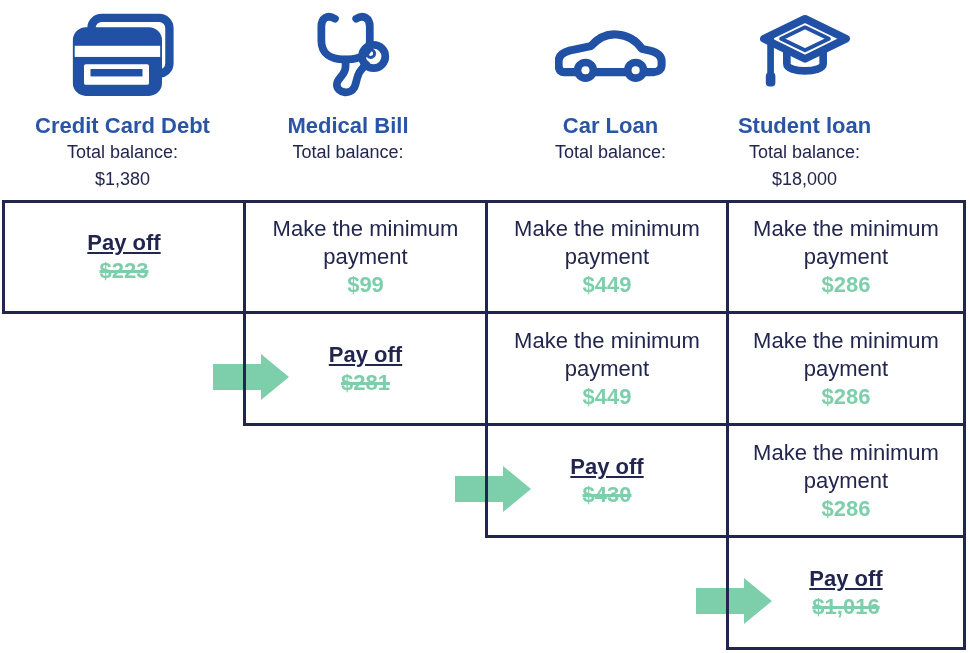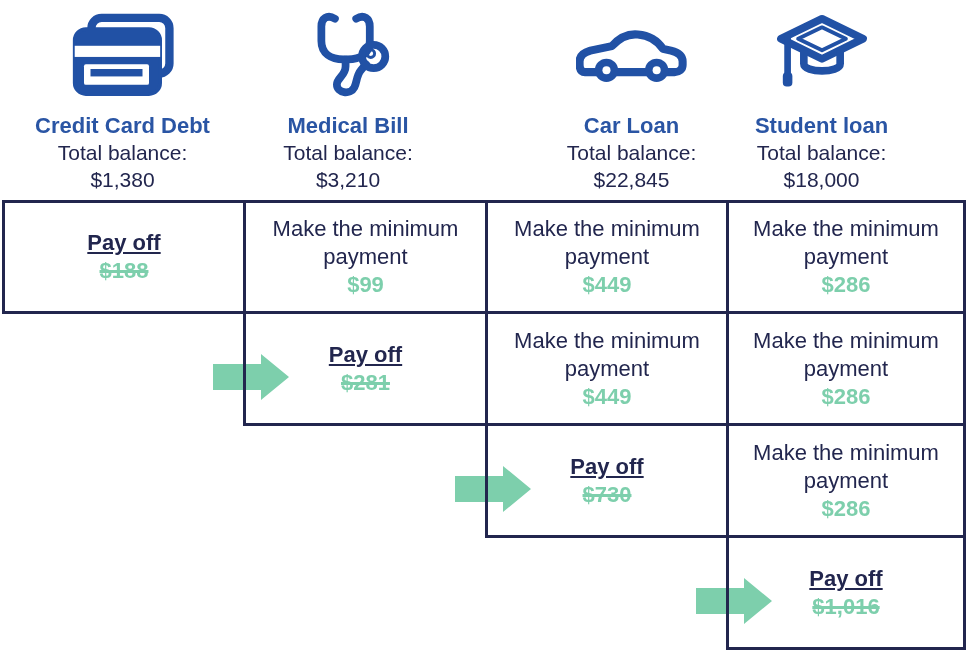--- a/index.html
+++ b/index.html
@@ -18,21 +18,21 @@
   .icon-box{
     height:96px;
     display:flex;align-items:center;justify-content:center;
   }
   .debt-title{
     margin-top:8px;
     font-size:22px;font-weight:bold;line-height:27px;
     color:#2A55A4;
   }
   .balance-label,.balance-amount{
-    font-size:21px;line-height:27px;
+    font-size:18px;line-height:27px;
     color:#22264E;
   }
   
   .cell{
     position:absolute;
     box-sizing:border-box;
     border:3px solid #22264E;
     background:transparent;
     display:flex;flex-direction:column;
     align-items:center;justify-content:center;
@@ -84,39 +84,37 @@
           <path d="M34,9 C26,4 20,9 20,17 L20,32 C20,45 30,51 43,51"></path>
           <path d="M56,9 C64,4 70,9 70,17 L70,32 C70,45 60,51 47,51"></path>
           <path d="M45,51 L45,58 C45,68 36,70 36,77 C36,86 50,88 54,80 C57,74 56,68 61,62 L66,56"></path>
           <circle cx="74" cy="48" r="12"></circle>
         </g>
         <circle cx="71" cy="45" r="4" fill="none" stroke="#2151A5" stroke-width="3"></circle>
       </svg>
     </div>
     <div class="debt-title">Medical Bill</div>
     <div class="balance-label">Total balance:</div>
-    <div class="balance-amount">$3,210</div>
   </div>
 
-  <div class="debt-col" style="left:511px;width:241px">
+  <div class="debt-col" style="left:490px;width:241px">
     <div class="icon-box">
       <svg width="112" height="62" viewBox="0 0 125 68">
         <path d="M10,52 C5,52 4,47 4,43 L4,40 C4,34 9,30 16,28 L40,23 C49,13 59,9 69,10 C81,11 91,17 97,26 L106,28 C114,30 119,34 119,40 L119,44 C119,49 115,52 110,52 Z" fill="none" stroke="#2151A5" stroke-width="9" stroke-linejoin="round"></path>
         <circle cx="34" cy="50" r="13" fill="#2151A5"></circle>
         <circle cx="34" cy="50" r="4.5" fill="#ffffff"></circle>
         <circle cx="90" cy="50" r="13" fill="#2151A5"></circle>
         <circle cx="90" cy="50" r="4.5" fill="#ffffff"></circle>
       </svg>
     </div>
     <div class="debt-title">Car Loan</div>
     <div class="balance-label">Total balance:</div>
-    <div class="balance-amount">$22,845</div>
   </div>
 
-  <div class="debt-col" style="left:703px;width:237px">
+  <div class="debt-col" style="left:686px;width:237px">
     <div class="icon-box">
       <svg width="94" height="86" viewBox="0 0 98 90">
         <g fill="none" stroke="#2151A5" stroke-linejoin="round">
           <polygon points="49,6 92,27 49,48 6,27" stroke-width="8"></polygon>
           <polygon points="49,15 74,27 49,39 24,27" stroke-width="4"></polygon>
           <path d="M30,39 L30,53 C30,63 68,63 68,53 L68,39" stroke-width="8"></path>
           <path d="M13,25 L13,64" stroke-width="7" stroke-linecap="round"></path>
         </g>
         <rect x="8" y="62" width="10" height="15" rx="4" fill="#2151A5"></rect>
       </svg>
@@ -131,21 +129,21 @@
   </svg>
   <svg class="arrow" style="left:455px;top:466px" viewBox="0 0 76 46">
     <polygon points="0,10 48,10 48,0 76,23 48,46 48,36 0,36" fill="#7DCFAC"></polygon>
   </svg>
   <svg class="arrow" style="left:696px;top:578px" viewBox="0 0 76 46">
     <polygon points="0,10 48,10 48,0 76,23 48,46 48,36 0,36" fill="#7DCFAC"></polygon>
   </svg>
 
   <div class="cell payoff" style="left:2px;top:200px;width:244px;height:114px">
     <div class="action">Pay off</div>
-    <div class="amount strike">$188</div>
+    <div class="amount strike">$223</div>
   </div>
   <div class="cell minimum" style="left:243px;top:200px;width:245px;height:114px">
     <div class="action">Make the minimum payment</div>
     <div class="amount">$99</div>
   </div>
   <div class="cell minimum" style="left:485px;top:200px;width:244px;height:114px">
     <div class="action">Make the minimum payment</div>
     <div class="amount">$449</div>
   </div>
   <div class="cell minimum" style="left:726px;top:200px;width:240px;height:114px">
@@ -161,21 +159,21 @@
     <div class="action">Make the minimum payment</div>
     <div class="amount">$449</div>
   </div>
   <div class="cell minimum" style="left:726px;top:311px;width:240px;height:115px">
     <div class="action">Make the minimum payment</div>
     <div class="amount">$286</div>
   </div>
 
   <div class="cell payoff" style="left:485px;top:423px;width:244px;height:115px">
     <div class="action">Pay off</div>
-    <div class="amount strike">$730</div>
+    <div class="amount strike">$430</div>
   </div>
   <div class="cell minimum" style="left:726px;top:423px;width:240px;height:115px">
     <div class="action">Make the minimum payment</div>
     <div class="amount">$286</div>
   </div>
 
   <div class="cell payoff" style="left:726px;top:535px;width:240px;height:115px">
     <div class="action">Pay off</div>
     <div class="amount strike">$1,016</div>
   </div>

